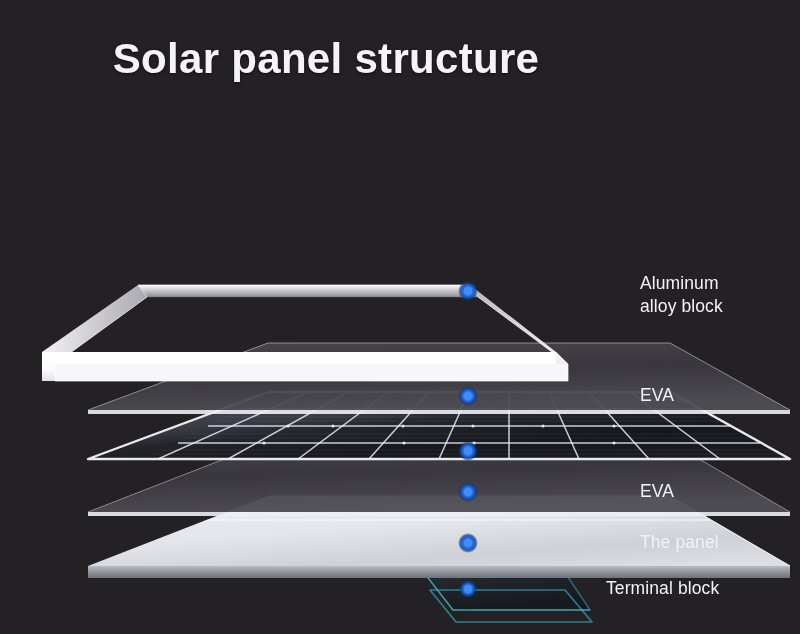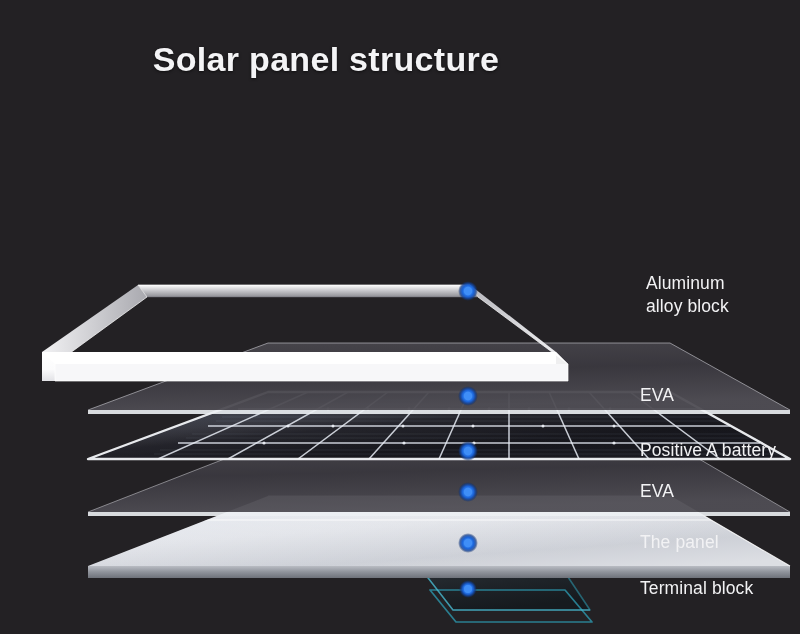--- a/index.html
+++ b/index.html
@@ -16,21 +16,21 @@
     overflow: hidden;
     font-family: "Liberation Sans", sans-serif;
   }
   #title {
     position: absolute;
     left: 0;
     top: 33px;
     width: 652px;
     text-align: center;
     color: #f4f4f6;
-    font-size: 34px;
+    font-size: 42px;
     font-weight: bold;
     letter-spacing: 0.3px;
     line-height: 52px;
     text-shadow: 0 1px 3px rgba(0,0,0,0.6);
     white-space: nowrap;
   }
   #diagram {
     position: absolute;
     left: 0;
     top: 0;
@@ -267,28 +267,27 @@
       </g>
 
       <g>
         <line x1="478" y1="589" x2="625" y2="589" stroke="url(#gLeader)" stroke-width="1.3"></line>
         <circle cx="468" cy="589" r="9" fill="url(#gDot)"></circle>
         <circle cx="468" cy="589" r="4" fill="#3f8ef7"></circle>
       </g>
     </g>
   </svg>
 
-  <div class="lbl" style="left:640px; top:272px;margin-left:6px;">
+  <div class="lbl" style="left:640px; top:272px;">
     <div>Aluminum</div>
     <div>alloy block</div>
   </div>
 
   <div class="lbl" style="left:640px; top:384px;">EVA</div>
 
-  <div class="lbl" style="left:640px; top:439px;">Positive A battery</div>
 
   <div class="lbl" style="left:640px; top:480px;">EVA</div>
 
   <div class="lbl" style="left:640px; top:531px;">The panel</div>
 
-  <div class="lbl" style="left:640px; top:577px;">Terminal block</div>
+  <div class="lbl" style="left:606px; top:577px;">Terminal block</div>
 
 </div>
 
 </body></html>

